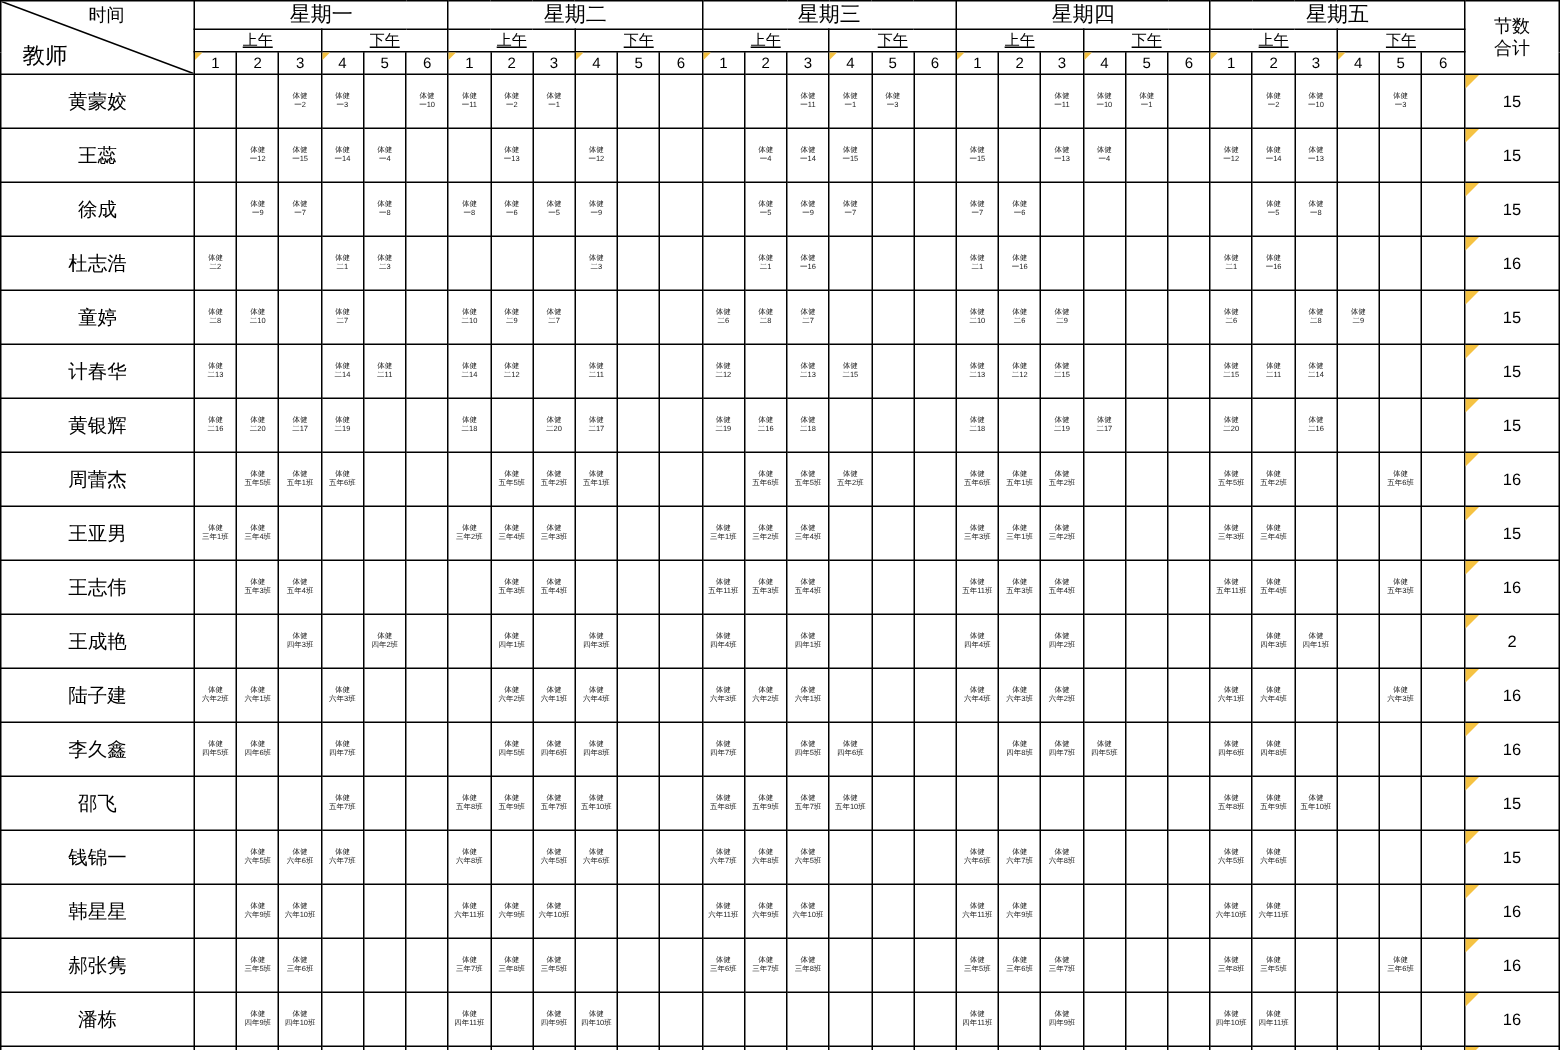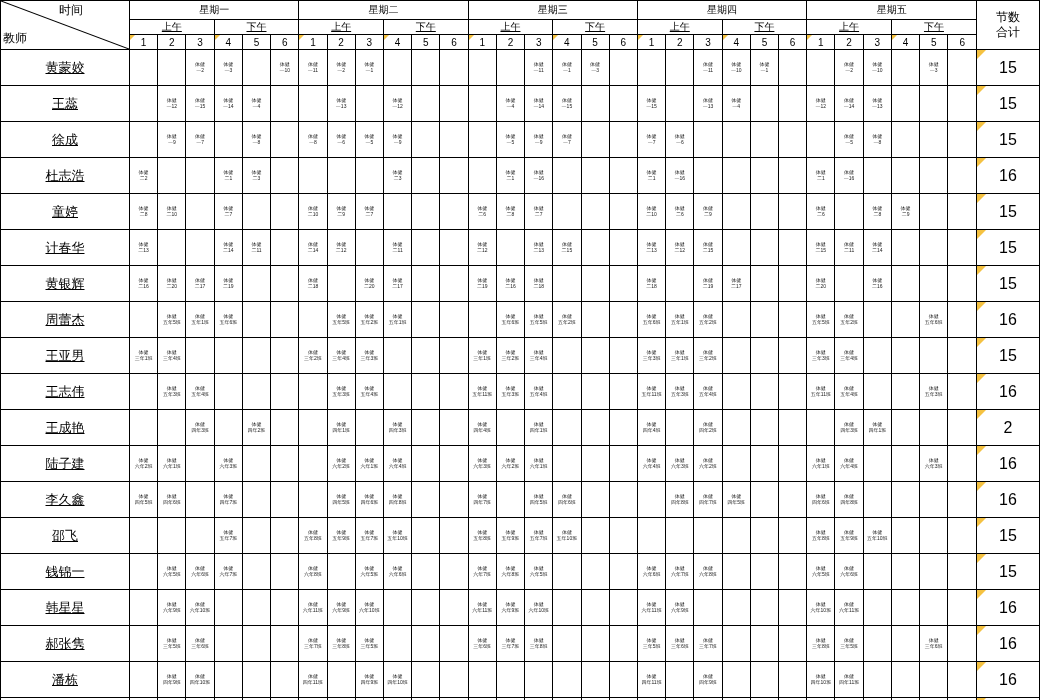--- a/index.html
+++ b/index.html
@@ -3,31 +3,31 @@
 <meta charset="utf-8">
 <style>
   html,body{margin:0;padding:0;background:#fff;}
   body{font-family:"Liberation Sans","DejaVu Sans",sans-serif;color:#000;}
   #sheet{width:1040px;height:700px;overflow:hidden;}
   table{border-collapse:collapse;table-layout:fixed;width:1040px;}
   td,th{border:1px solid #000;padding:0;text-align:center;vertical-align:middle;font-weight:normal;}
   .corner{width:128px;height:46px;position:relative;padding:0;}
   .corner .diag{position:absolute;left:0;top:0;width:100%;height:100%;}
   .corner .t1{position:absolute;top:1px;right:46px;font-size:12px;margin-left:16px;}
-  .corner .t2{position:absolute;bottom:2px;left:2px;font-size:12px;}
-  .dayhead{font-size:10px;height:18px;}
+  .corner .t2{position:absolute;bottom:2px;left:14px;font-size:15px;}
+  .dayhead{font-size:14px;height:18px;}
   .halfhead{font-size:10px;height:14px;text-decoration:underline;}
   .numhead{font-size:10px;height:14px;position:relative;}
   .numhead.mark::before{content:"";position:absolute;left:0;top:0;border-top:5px solid #f5c242;border-right:5px solid transparent;}
   .totalhead{width:62px;font-size:12px;line-height:1.25;}
-  .tname{width:128px;font-size:13px;height:35px;text-decoration:underline;}
+  .tname{width:128px;font-size:13px;height:35px;}
   .cell{width:23px;height:35px;font-size:5px;line-height:1.15;color:#222;overflow:hidden;}
   .cell .l1{display:block;}
   .cell .l2{display:block;}
-  .total{width:62px;font-size:16px;position:relative;}
+  .total{width:62px;font-size:11px;position:relative;}
   .total::before{content:"";position:absolute;left:0;top:0;border-top:9px solid #f5c242;border-right:9px solid transparent;}
   .sep{border-left:1px solid #000;}
 </style>
 </head>
 <body>
 
 <div id="sheet">
 <table>
   <thead>
     <tr>

